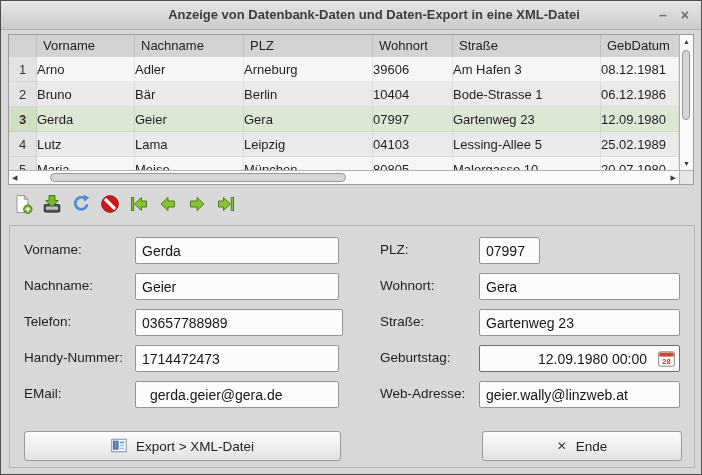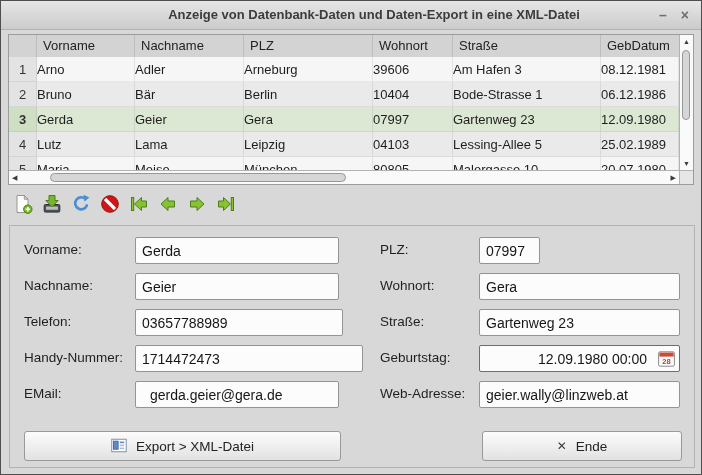--- a/index.html
+++ b/index.html
@@ -206,21 +206,21 @@
 
   <div class="panel">
 
     <label class="flabel" style="top:11px;left:14px">Vorname:</label>
     <input class="finput" style="top: 11px; left: 125px; width: 204px;" value="Gerda">
     <label class="flabel" style="top:47px;left:14px">Nachname:</label>
     <input class="finput" style="top: 47px; left: 125px; width: 204px;" value="Geier">
     <label class="flabel" style="top:83px;left:14px">Telefon:</label>
     <input class="finput" style="top: 83px; left: 125px; width: 208px;" value="03657788989">
     <label class="flabel" style="top:119px;left:14px">Handy-Nummer:</label>
-    <input class="finput" style="top: 119px; left: 125px; width: 228px;" value="1714472473">
+    <input class="finput" style="top: 119px; left: 125px; width: 204px;" value="1714472473">
     <label class="flabel" style="top:155px;left:14px">EMail:</label>
     <input class="finput" style="top: 155px; left: 125px; width: 204px; padding-left: 14px;" value="gerda.geier@gera.de">
 
     <label class="flabel" style="top:11px;left:370px">PLZ:</label>
     <input class="finput" style="top: 11px; left: 469px; width: 61px;" value="07997">
     <label class="flabel" style="top:47px;left:370px">Wohnort:</label>
     <input class="finput" style="top: 47px; left: 469px; width: 201px;" value="Gera">
     <label class="flabel" style="top:83px;left:370px">Straße:</label>
     <input class="finput" style="top: 83px; left: 469px; width: 201px;" value="Gartenweg 23">
     <label class="flabel" style="top:119px;left:370px">Geburtstag:</label>

